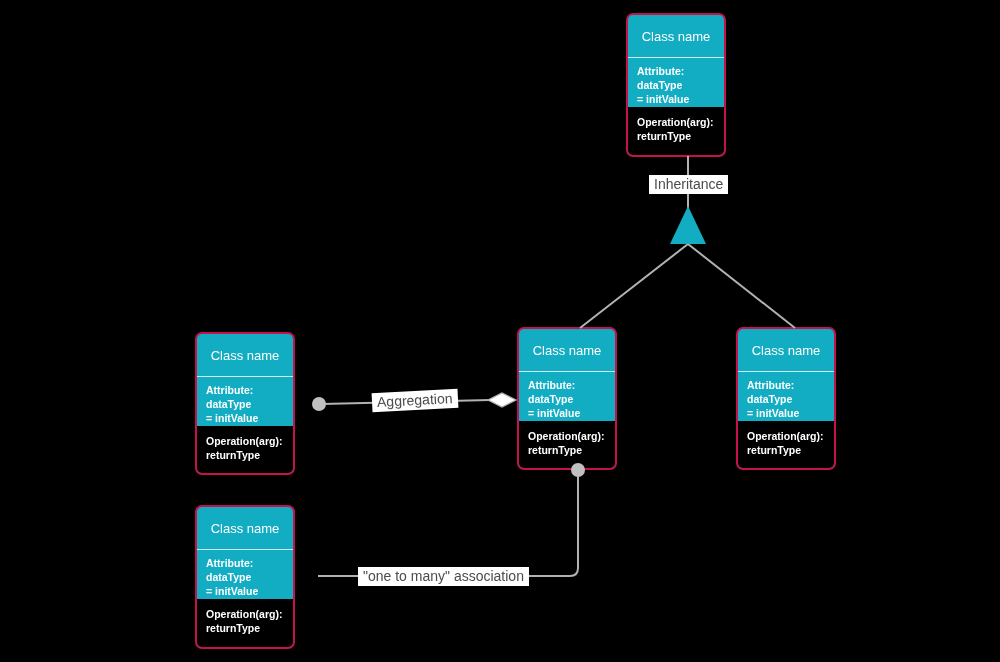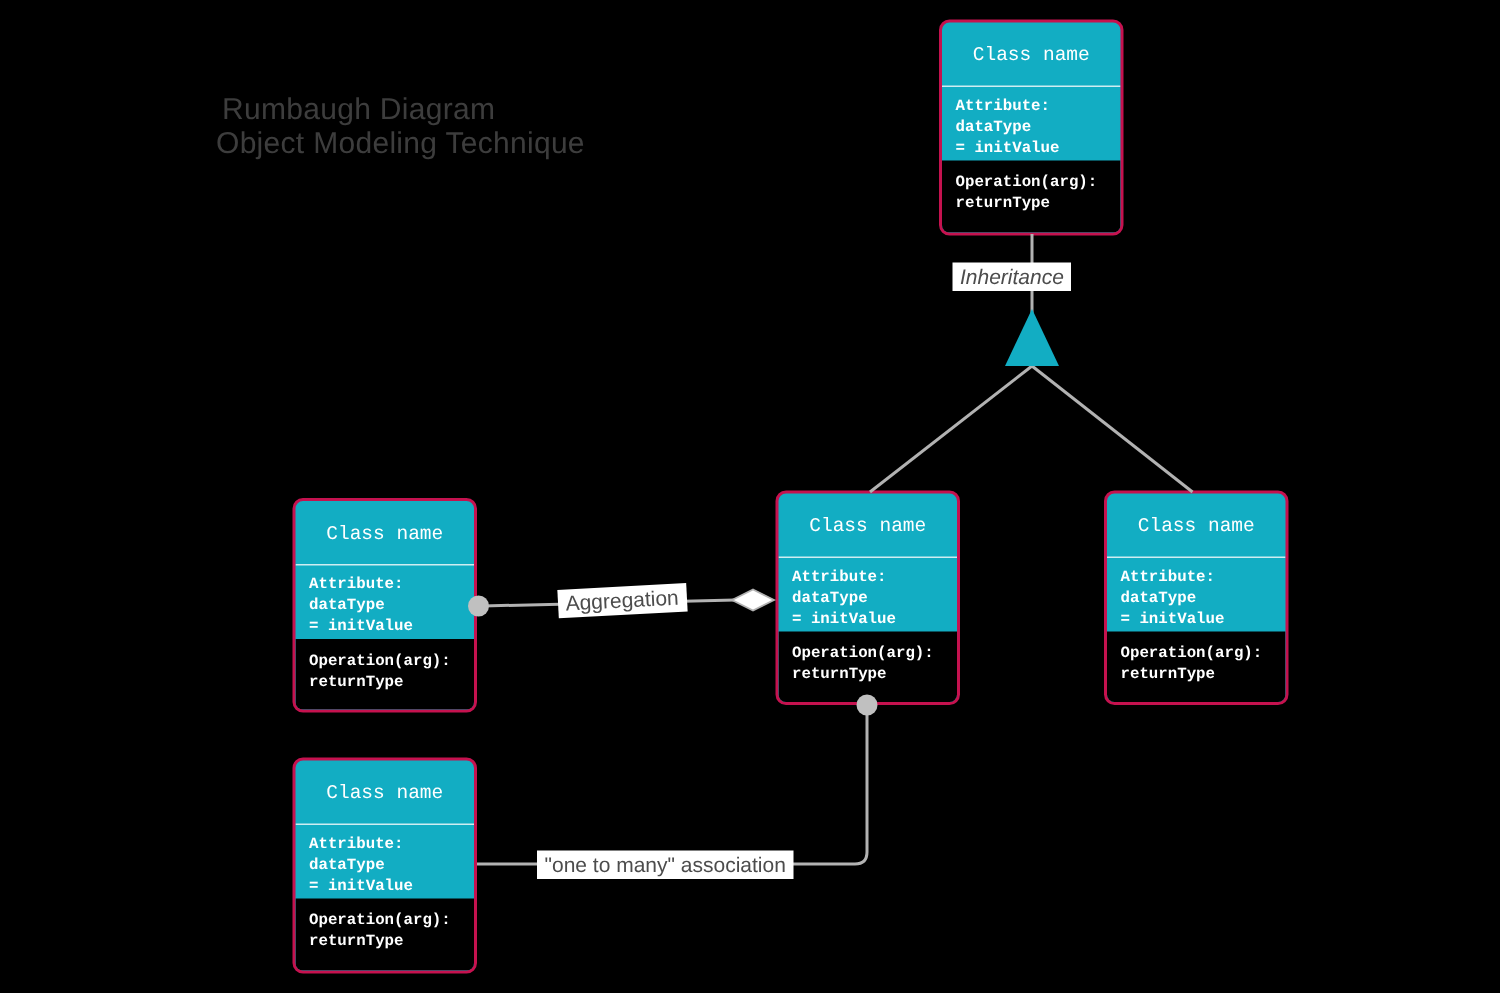--- a/index.html
+++ b/index.html
@@ -21,31 +21,30 @@
     font-size: 20px;
     line-height: 23px;
     letter-spacing: 0.2px;
     z-index: 4;
   }
   .diagram-title .t1 { padding-left: 4px; }
 
   
   .classbox {
     position: absolute;
-    width: 123px;
+    width: 100px;
     height: 143px;
     box-sizing: border-box;
     border: 2px solid #c5124f;
     border-radius: 7px;
     overflow: hidden;
     display: flex;
     flex-direction: column;
     background: #12adc3;
     z-index: 1;
-    font-family: Liberation Mono, monospace;
   }
   .cb-header {
     height: 42px;
     flex: 0 0 42px;
     display: flex;
     align-items: center;
     justify-content: center;
     color: #ffffff;
     font-size: 13px;
   }
@@ -94,33 +93,29 @@
   .rel-label {
     position: absolute;
     background: #ffffff;
     color: #4c4c4c;
     font-size: 14px;
     line-height: 17px;
     padding: 1px 5px;
     white-space: nowrap;
     z-index: 3;
   }
-  #label-inheritance { left: 635px; top: 175px; font-style: italic; }
+  #label-inheritance { left: 649px; top: 175px; }
   #label-aggregation { left: 372px; top: 391px; transform: rotate(-3deg); }
   #label-association { left: 358px; top: 567px; }
 </style>
 </head>
 <body>
 
 <div id="canvas">
 
-  <div class="diagram-title">
-    <div class="t1">Rumbaugh Diagram</div>
-    <div class="t2">Object Modeling Technique</div>
-  </div>
 
   <svg id="connectors" viewBox="0 0 1000 662" xmlns="http://www.w3.org/2000/svg">
 
     <line class="gline" x1="688" y1="156" x2="688" y2="209" stroke="#b2b2b2"></line>
 
     <line class="gline" x1="688" y1="244" x2="580" y2="328" stroke="#b2b2b2"></line>
     <line class="gline" x1="688" y1="244" x2="795" y2="328" stroke="#b2b2b2"></line>
 
     <polygon class="tri" points="688,206 670,244 706,244" fill="#12adc3"></polygon>
 

